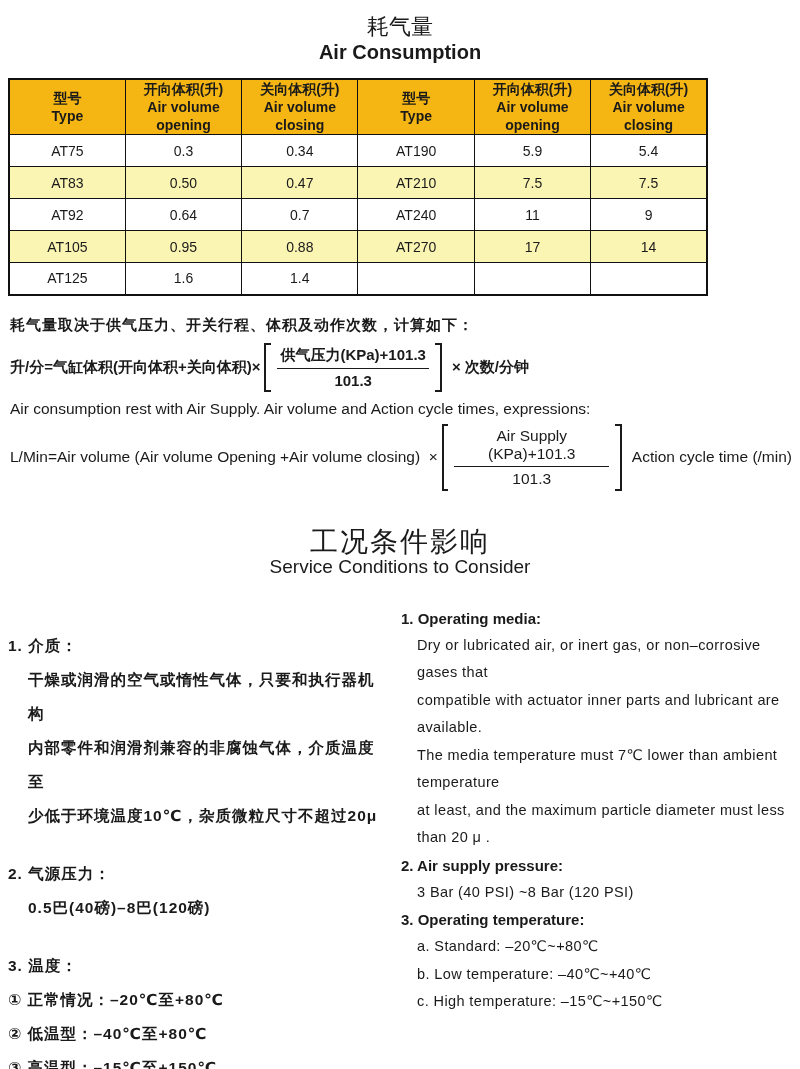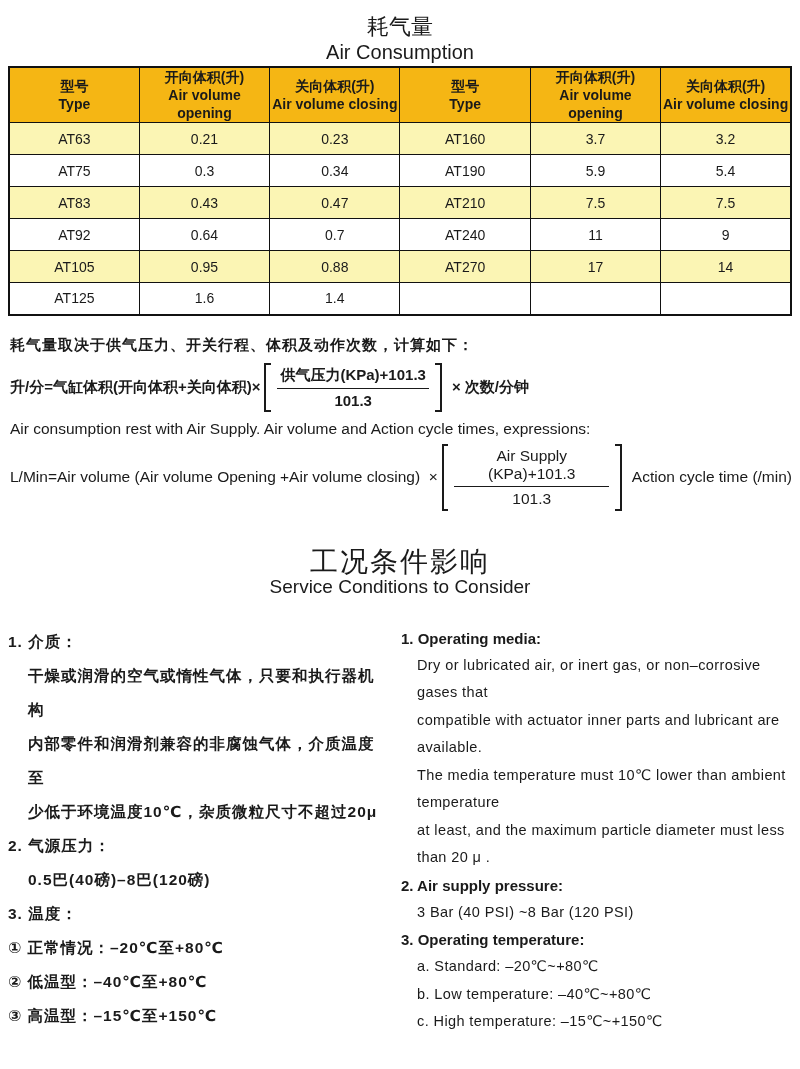--- a/index.html
+++ b/index.html
@@ -7,25 +7,25 @@
   body {
     width: 800px; height: 1069px; overflow: hidden;
     font-family: "Liberation Sans", "DejaVu Sans", sans-serif;
     color: #1a1a1a;
   }
   .page { padding: 14px 8px 0 8px; }
 
   
   .title-block { text-align: center; }
   .title-zh { font-size: 22px; font-weight: normal; line-height: 26px; }
-  .title-en { font-size: 20px; font-weight: normal; line-height: 25px; }
+  .title-en { font-size: 20px; font-weight: bold; line-height: 25px; }
 
   
   table.consumption {
-    width: 784px; margin-top: 1px;
+    width: 700px; margin-top: 13px;
     border-collapse: collapse;
     border: 2px solid var(--border, #111);
     table-layout: fixed;
   }
   table.consumption th, table.consumption td {
     border: 1.5px solid var(--border, #111);
     text-align: center; vertical-align: middle;
     font-size: 14px;
   }
   table.consumption th {
@@ -57,21 +57,21 @@
   
   .sc-title-block { text-align: center; margin-top: 38px; }
   .sc-title-zh { font-size: 28px; font-weight: normal; line-height: 25px; letter-spacing: 2px; }
   .sc-title-en { font-size: 19px; font-weight: normal; line-height: 25px; }
 
   .columns { display: flex; margin-top: 26px; }
   .col-left  { width: 385px; flex: 0 0 385px; padding-right: 6px; }
   .col-right { flex: 1; padding-left: 8px; }
 
   .col-left .item-heading {
-    font-size: 15.5px; font-weight: bold; line-height: 34px; letter-spacing: 1px;
+    font-size: 15.5px; font-weight: bold; line-height: 34px; letter-spacing: 1px; margin-top: 24px;
   }
   .col-left .item-line {
     font-size: 15.5px; font-weight: bold; line-height: 34px; letter-spacing: 1px;
   }
   .col-left .indent { padding-left: 20px; }
 
   .col-right .item-heading {
     font-size: 15px; font-weight: bold; line-height: 27px;
   }
   .col-right .item-line {
@@ -108,40 +108,32 @@
         <div>Type</div>
       </th>
       <th>
         <div>开向体积(升)</div>
         <div>Air volume opening</div>
       </th>
       <th>
         <div>关向体积(升)</div>
         <div>Air volume closing</div>
       </th>
-    </tr>
-    <tr class="stripe">
-      <td>AT63</td>
-      <td>0.21</td>
-      <td>0.23</td>
-      <td>AT160</td>
-      <td>3.7</td>
-      <td>3.2</td>
     </tr>
     <tr>
       <td>AT75</td>
       <td>0.3</td>
       <td>0.34</td>
       <td>AT190</td>
       <td>5.9</td>
       <td>5.4</td>
     </tr>
     <tr class="stripe">
       <td>AT83</td>
-      <td>0.43</td>
+      <td>0.50</td>
       <td>0.47</td>
       <td>AT210</td>
       <td>7.5</td>
       <td>7.5</td>
     </tr>
     <tr>
       <td>AT92</td>
       <td>0.64</td>
       <td>0.7</td>
       <td>AT240</td>
@@ -224,30 +216,30 @@
         <div class="item-line">③ 高温型：–15℃至+150℃</div>
       </div>
 
     </div>
 
     <div class="col-right">
       <div>
         <div class="item-heading">1. Operating media:</div>
         <div class="item-line">Dry or lubricated air, or inert gas, or non–corrosive gases that</div>
         <div class="item-line">compatible with actuator inner parts and lubricant are available.</div>
-        <div class="item-line">The media temperature must 10℃ lower than ambient temperature</div>
+        <div class="item-line">The media temperature must 7℃ lower than ambient temperature</div>
         <div class="item-line">at least, and the maximum particle diameter must less than 20 μ .</div>
       </div>
       <div>
         <div class="item-heading">2. Air supply pressure:</div>
         <div class="item-line">3 Bar (40 PSI) ~8 Bar (120 PSI)</div>
       </div>
       <div>
         <div class="item-heading">3. Operating temperature:</div>
         <div class="item-line">a. Standard: –20℃~+80℃</div>
-        <div class="item-line">b. Low temperature: –40℃~+80℃</div>
+        <div class="item-line">b. Low temperature: –40℃~+40℃</div>
         <div class="item-line">c. High temperature: –15℃~+150℃</div>
       </div>
 
     </div>
 
   </div>
 </div>
 
 </body></html>

